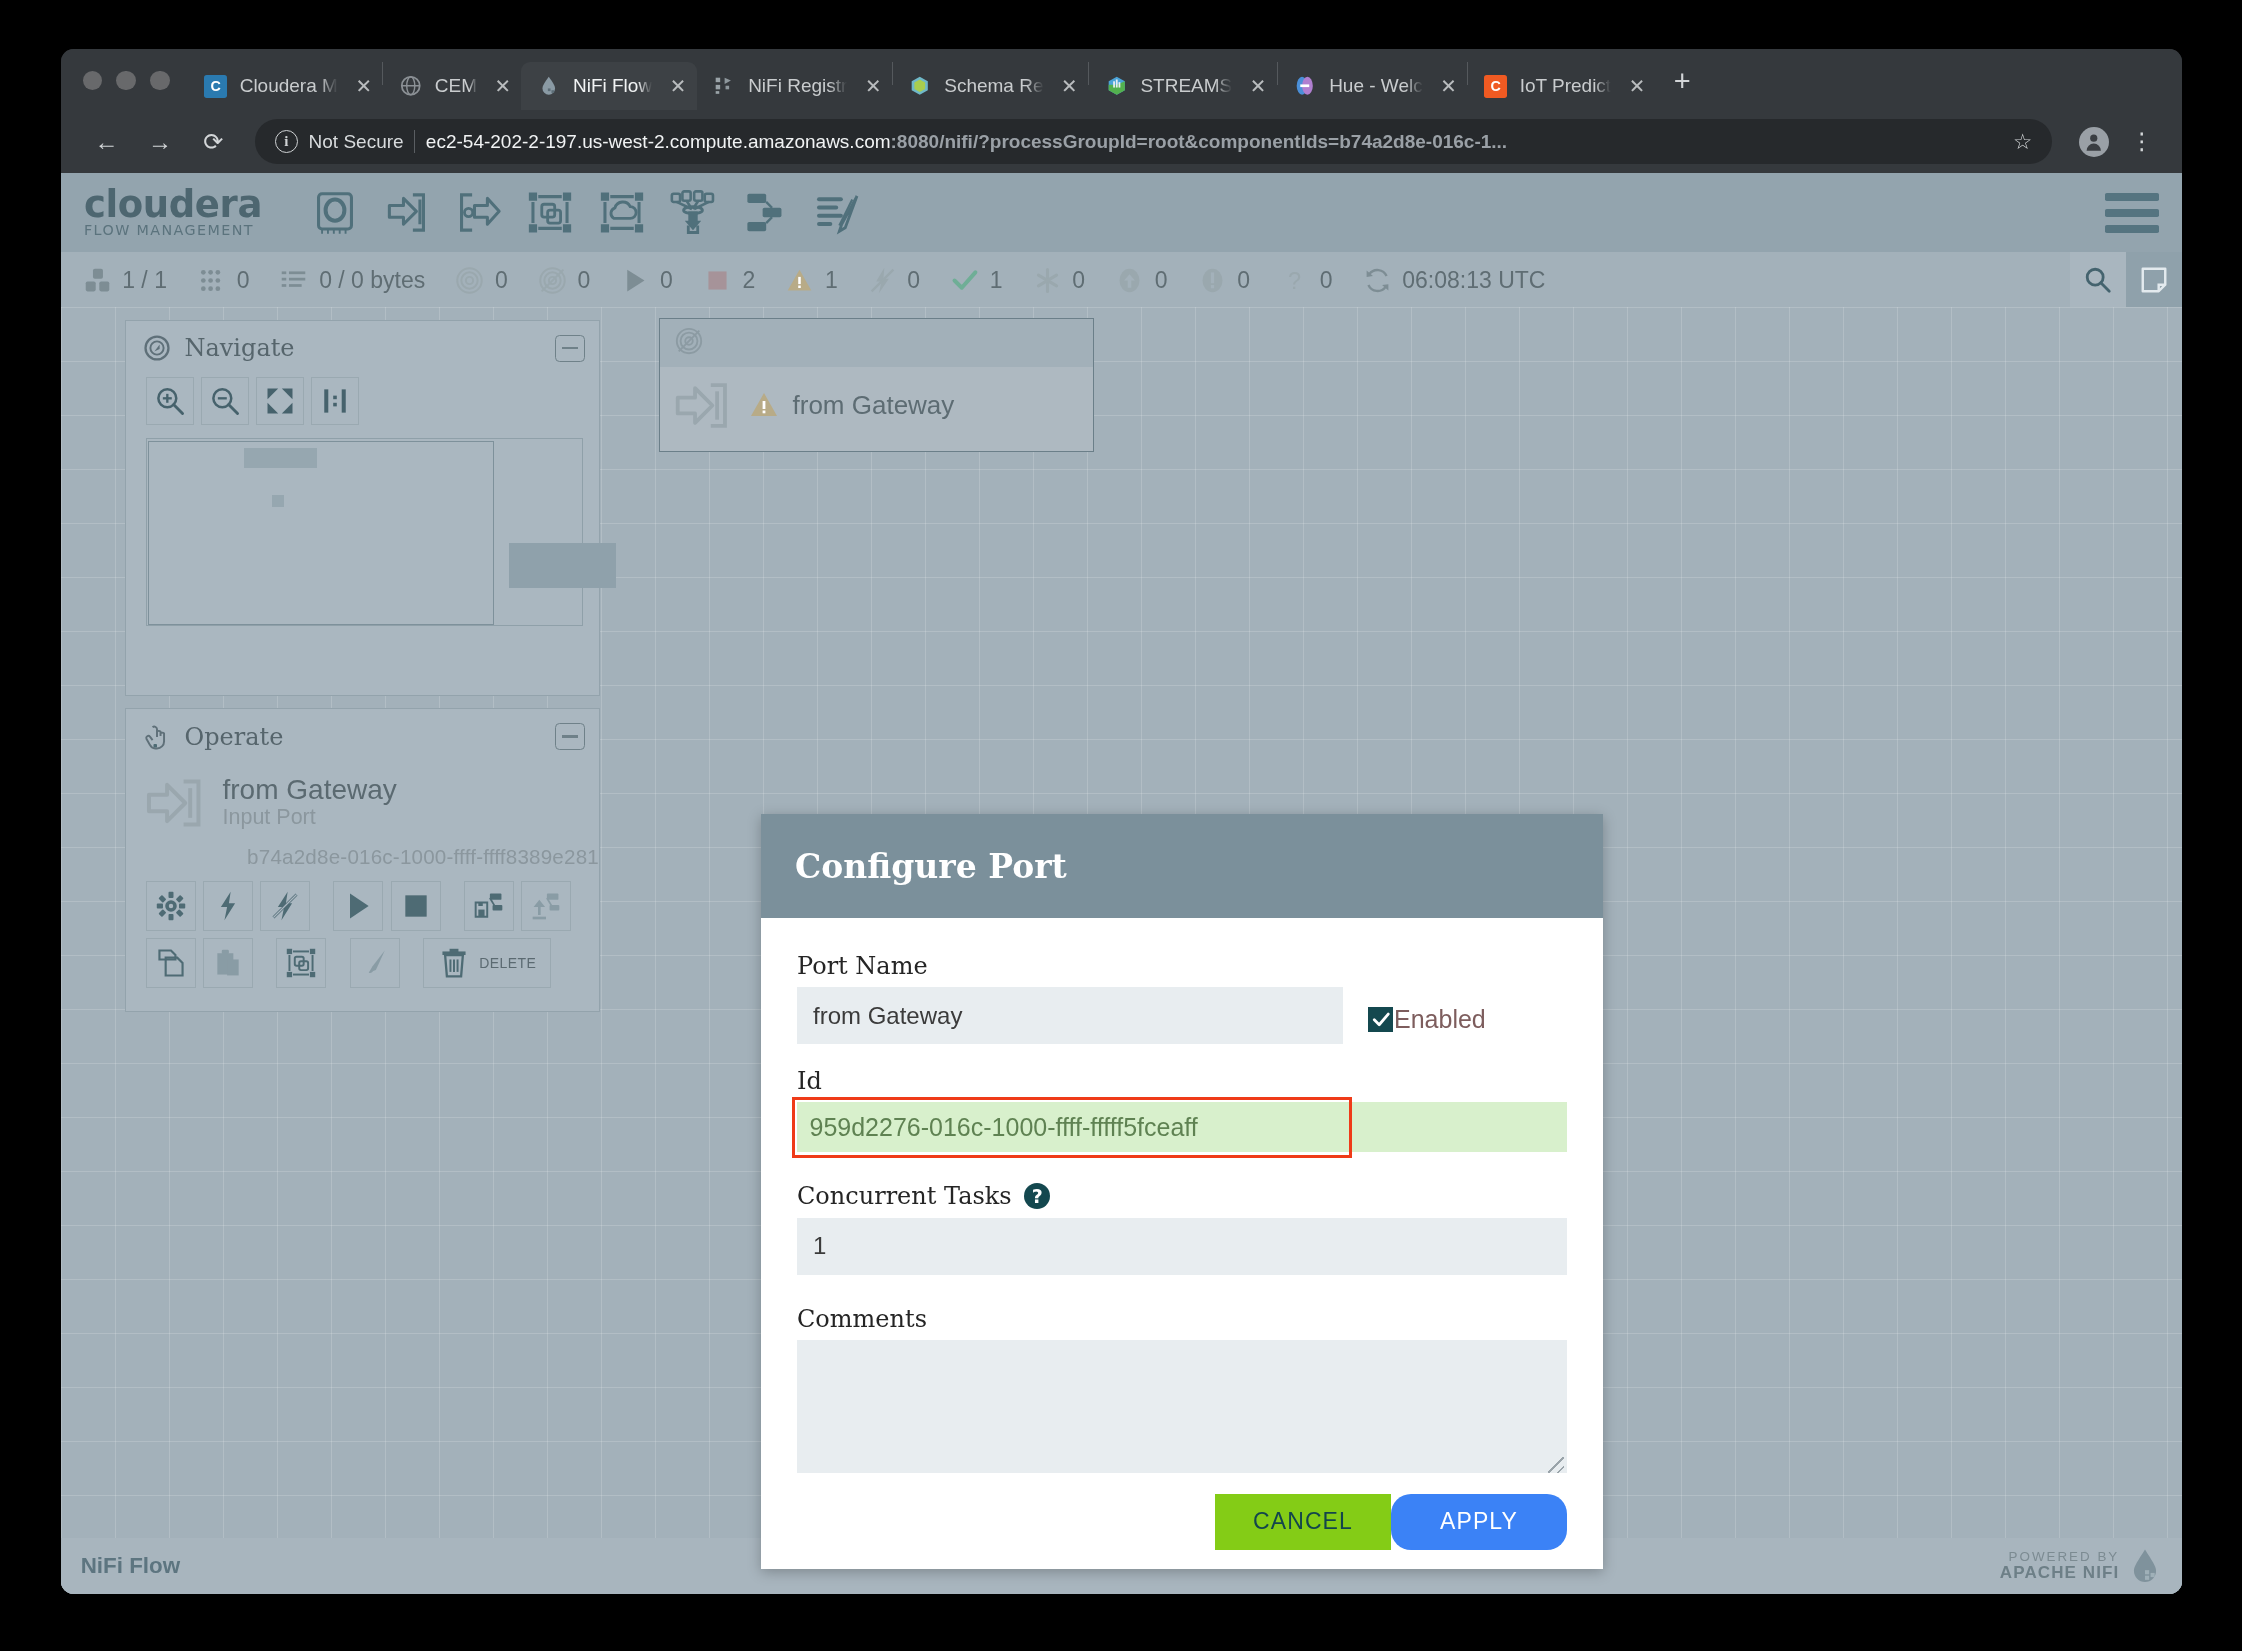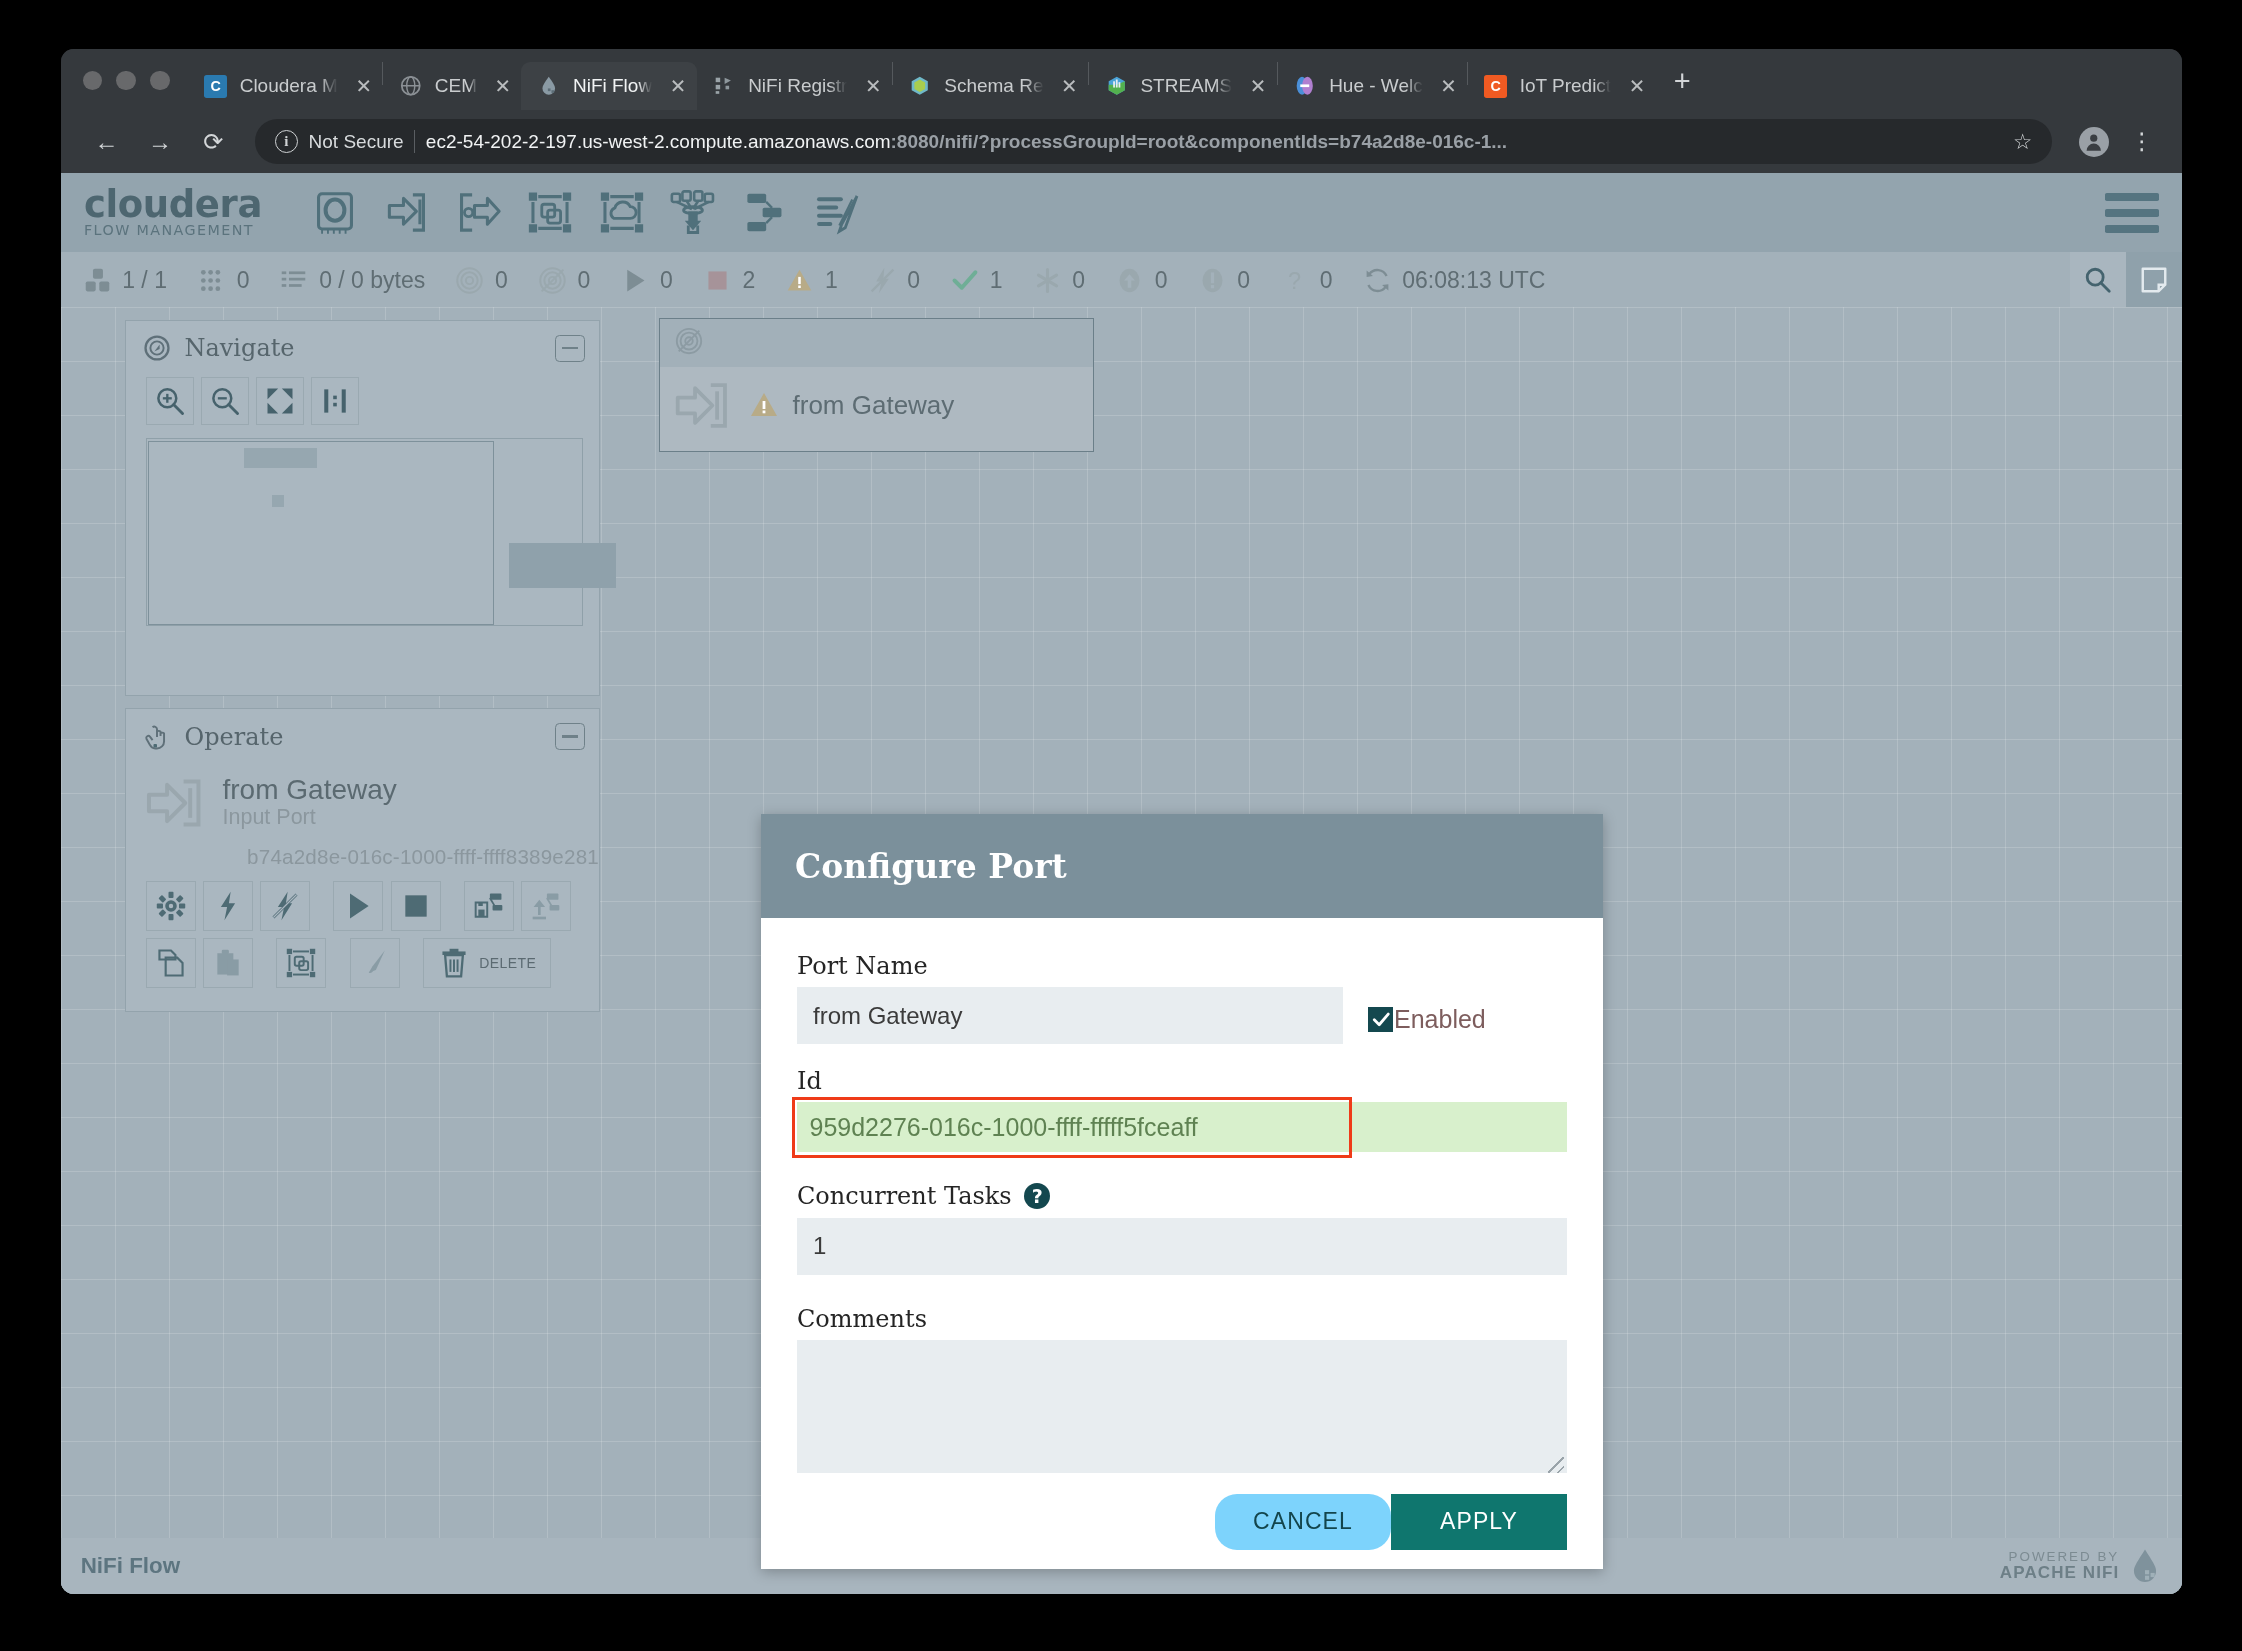--- a/index.html
+++ b/index.html
@@ -377,22 +377,22 @@
       linear-gradient(135deg, transparent 0 76%, #9aa4aa 76% 84%, transparent 84% 100%);
   }
   .dlg-footwrap { background: #fff; padding: 18px 0 0 0; display:flex; justify-content:flex-end; }
   .btn {
     height: 56px;
     min-width: 176px;
     display: flex; align-items: center; justify-content: center;
     font-size: 23px;
     letter-spacing: 1.1px;
   }
-  .btn-cancel { background: #7dd3fc; color: #13454c; border-radius: 22px; }
-  .btn-apply  { background: #0f766e; color: #ffffff; }
+  .btn-cancel { background: #84cc16; color: #13454c; }
+  .btn-apply  { background: #3b82f6; color: #ffffff; border-radius: 20px; }
 </style>
 </head>
 <body>
 
 <div id="root">
 
   <div class="tabstrip">
     <div class="traffic">
       <span class="dot"></span>
       <span class="dot"></span>

